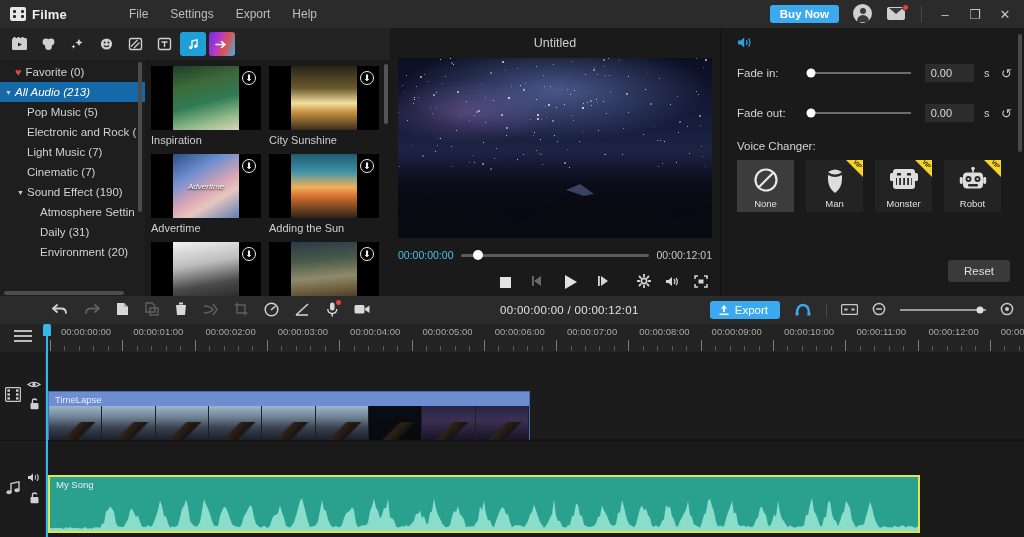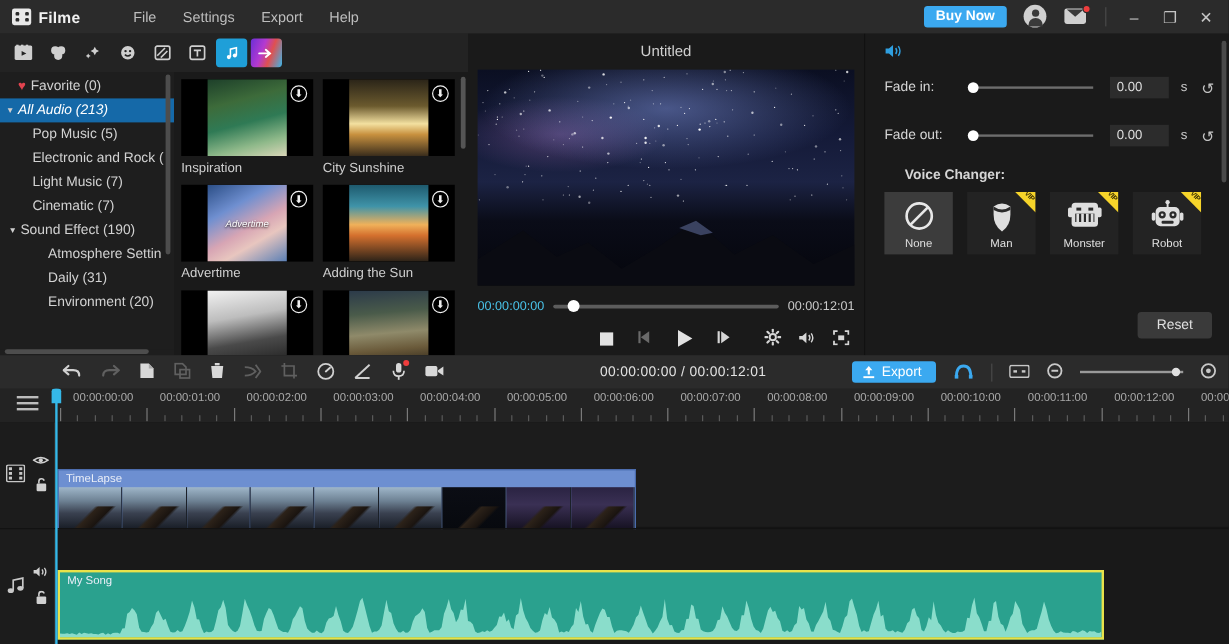--- a/index.html
+++ b/index.html
@@ -22,21 +22,21 @@
     width: 16px; height: 14px; background: #e8e8e8; border-radius: 2px;
     position: relative;
   }
   .logo-mark::before, .logo-mark::after {
     content: ""; position: absolute; width: 3px; height: 3px; background: #2b2b2b;
     border-radius: 1px;
   }
   .logo-mark::before { left: 2.5px; top: 2.5px; box-shadow: 0 5px 0 #2b2b2b; }
   .logo-mark::after  { right: 2.5px; top: 2.5px; box-shadow: 0 5px 0 #2b2b2b; }
   .logo-text { font-size: 13px; color: #f0f0f0; font-weight: bold; letter-spacing: .2px; }
-  .menu { display: flex; align-items: flex-start; gap: 22px; margin-left: 34px; }
+  .menu { display: flex; align-items: flex-start; gap: 22px; margin-left: 52px; }
   .menu-item { font-size: 12px; color: #bdbdbd; cursor: default; }
   .tb-right { margin-left: auto; display: flex; align-items: center; gap: 0px; padding-right: 4px; }
   .buy-now {
     background: #3ba9f0; color: #fff; font-size: 11.5px; font-weight: bold;
     border-radius: 3px; padding: 3px 10px; margin-right: 14px; cursor: pointer;
   }
   .icon-btn-round {
     width: 20px; height: 20px; margin-right: 14px; position: relative; cursor: pointer;
   }
   .avatar-ico {
@@ -219,21 +219,21 @@
   .slider .knob {
     position: absolute; left: 0; top: 50%; transform: translate(-50%,-50%);
     width: 9px; height: 9px; background: #fff; border-radius: 50%;
   }
   .numbox {
     width: 54px; height: 18px; background: #2c2c2c; color: #dcdcdc; font-size: 11px;
     display: flex; align-items: center; padding-left: 6px; cursor: text;
   }
   .unit { font-size: 11px; color: #cfcfcf; margin-left: 10px; width: 10px; }
   .reset-ico { color: #c2c2c2; font-size: 13px; margin-left: 8px; cursor: pointer; }
-  .vc-title { font-size: 11.5px; color: #d5d5d5; margin: 4px 0 8px 17px; font-weight: bold; }
+  .vc-title { font-size: 11.5px; color: #d5d5d5; margin: 4px 0 8px 0; }
   .vc-grid { display: flex; gap: 12px; }
   .vc-cell {
     width: 57px; height: 52px; background: #232323; position: relative; cursor: pointer;
     display: flex; flex-direction: column; align-items: center; justify-content: flex-start;
     padding-top: 6px; overflow: hidden;
   }
   .vc-cell.sel { background: #3c3c3c; }
   .vc-name {
     position: absolute; bottom: 3px; left: 0; right: 0; text-align: center;
     font-size: 9.5px; color: #e0e0e0;
@@ -476,21 +476,21 @@
     </div>
     <div class="tree-row lvl1">
       <span>Electronic and Rock (</span>
     </div>
     <div class="tree-row lvl1">
       <span>Light Music (7)</span>
     </div>
     <div class="tree-row lvl1">
       <span>Cinematic (7)</span>
     </div>
-    <div class="tree-row" style="padding-left:4px">
+    <div class="tree-row" style="padding-left:14px">
       <span class="caret">▼</span>
       <span>Sound Effect (190)</span>
     </div>
     <div class="tree-row lvl2">
       <span>Atmosphere Settin</span>
     </div>
     <div class="tree-row lvl2">
       <span>Daily (31)</span>
     </div>
     <div class="tree-row lvl2">

